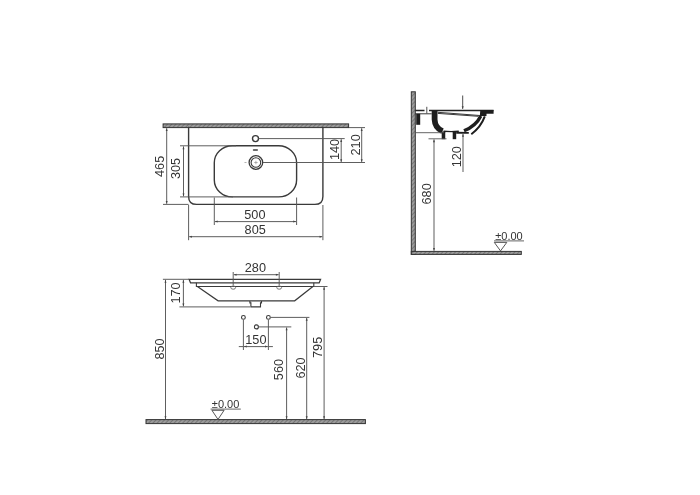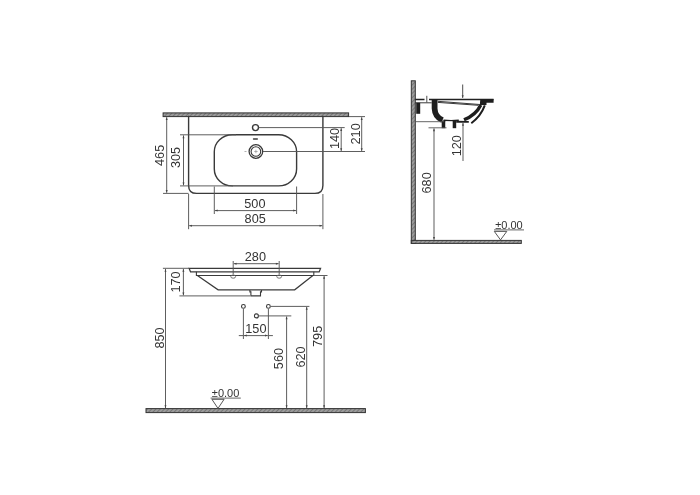--- a/index.html
+++ b/index.html
@@ -1,16 +1,16 @@
 <!DOCTYPE html>
 <html><head>
 <meta charset="utf-8">
 <style>
   html,body{margin:0;padding:0;background:#ffffff;}
-  #page{width:700px;height:445px;position:relative;background:#fff;overflow:hidden;filter:grayscale(1);}
+  #page{width:700px;height:445px;position:relative;background:#fff;overflow:hidden;filter:grayscale(1);margin-top:11px;}
   svg{position:absolute;top:0;left:0;}
   text{font-family:"Liberation Sans", sans-serif;fill:#333;}
   .dim{font-size:12.7px;}
   .lvl{font-size:11px;}
 </style>
 </head>
 <body>
 <div id="page">
 <svg width="700" height="495" viewBox="0 0 700 495">
 <defs>

